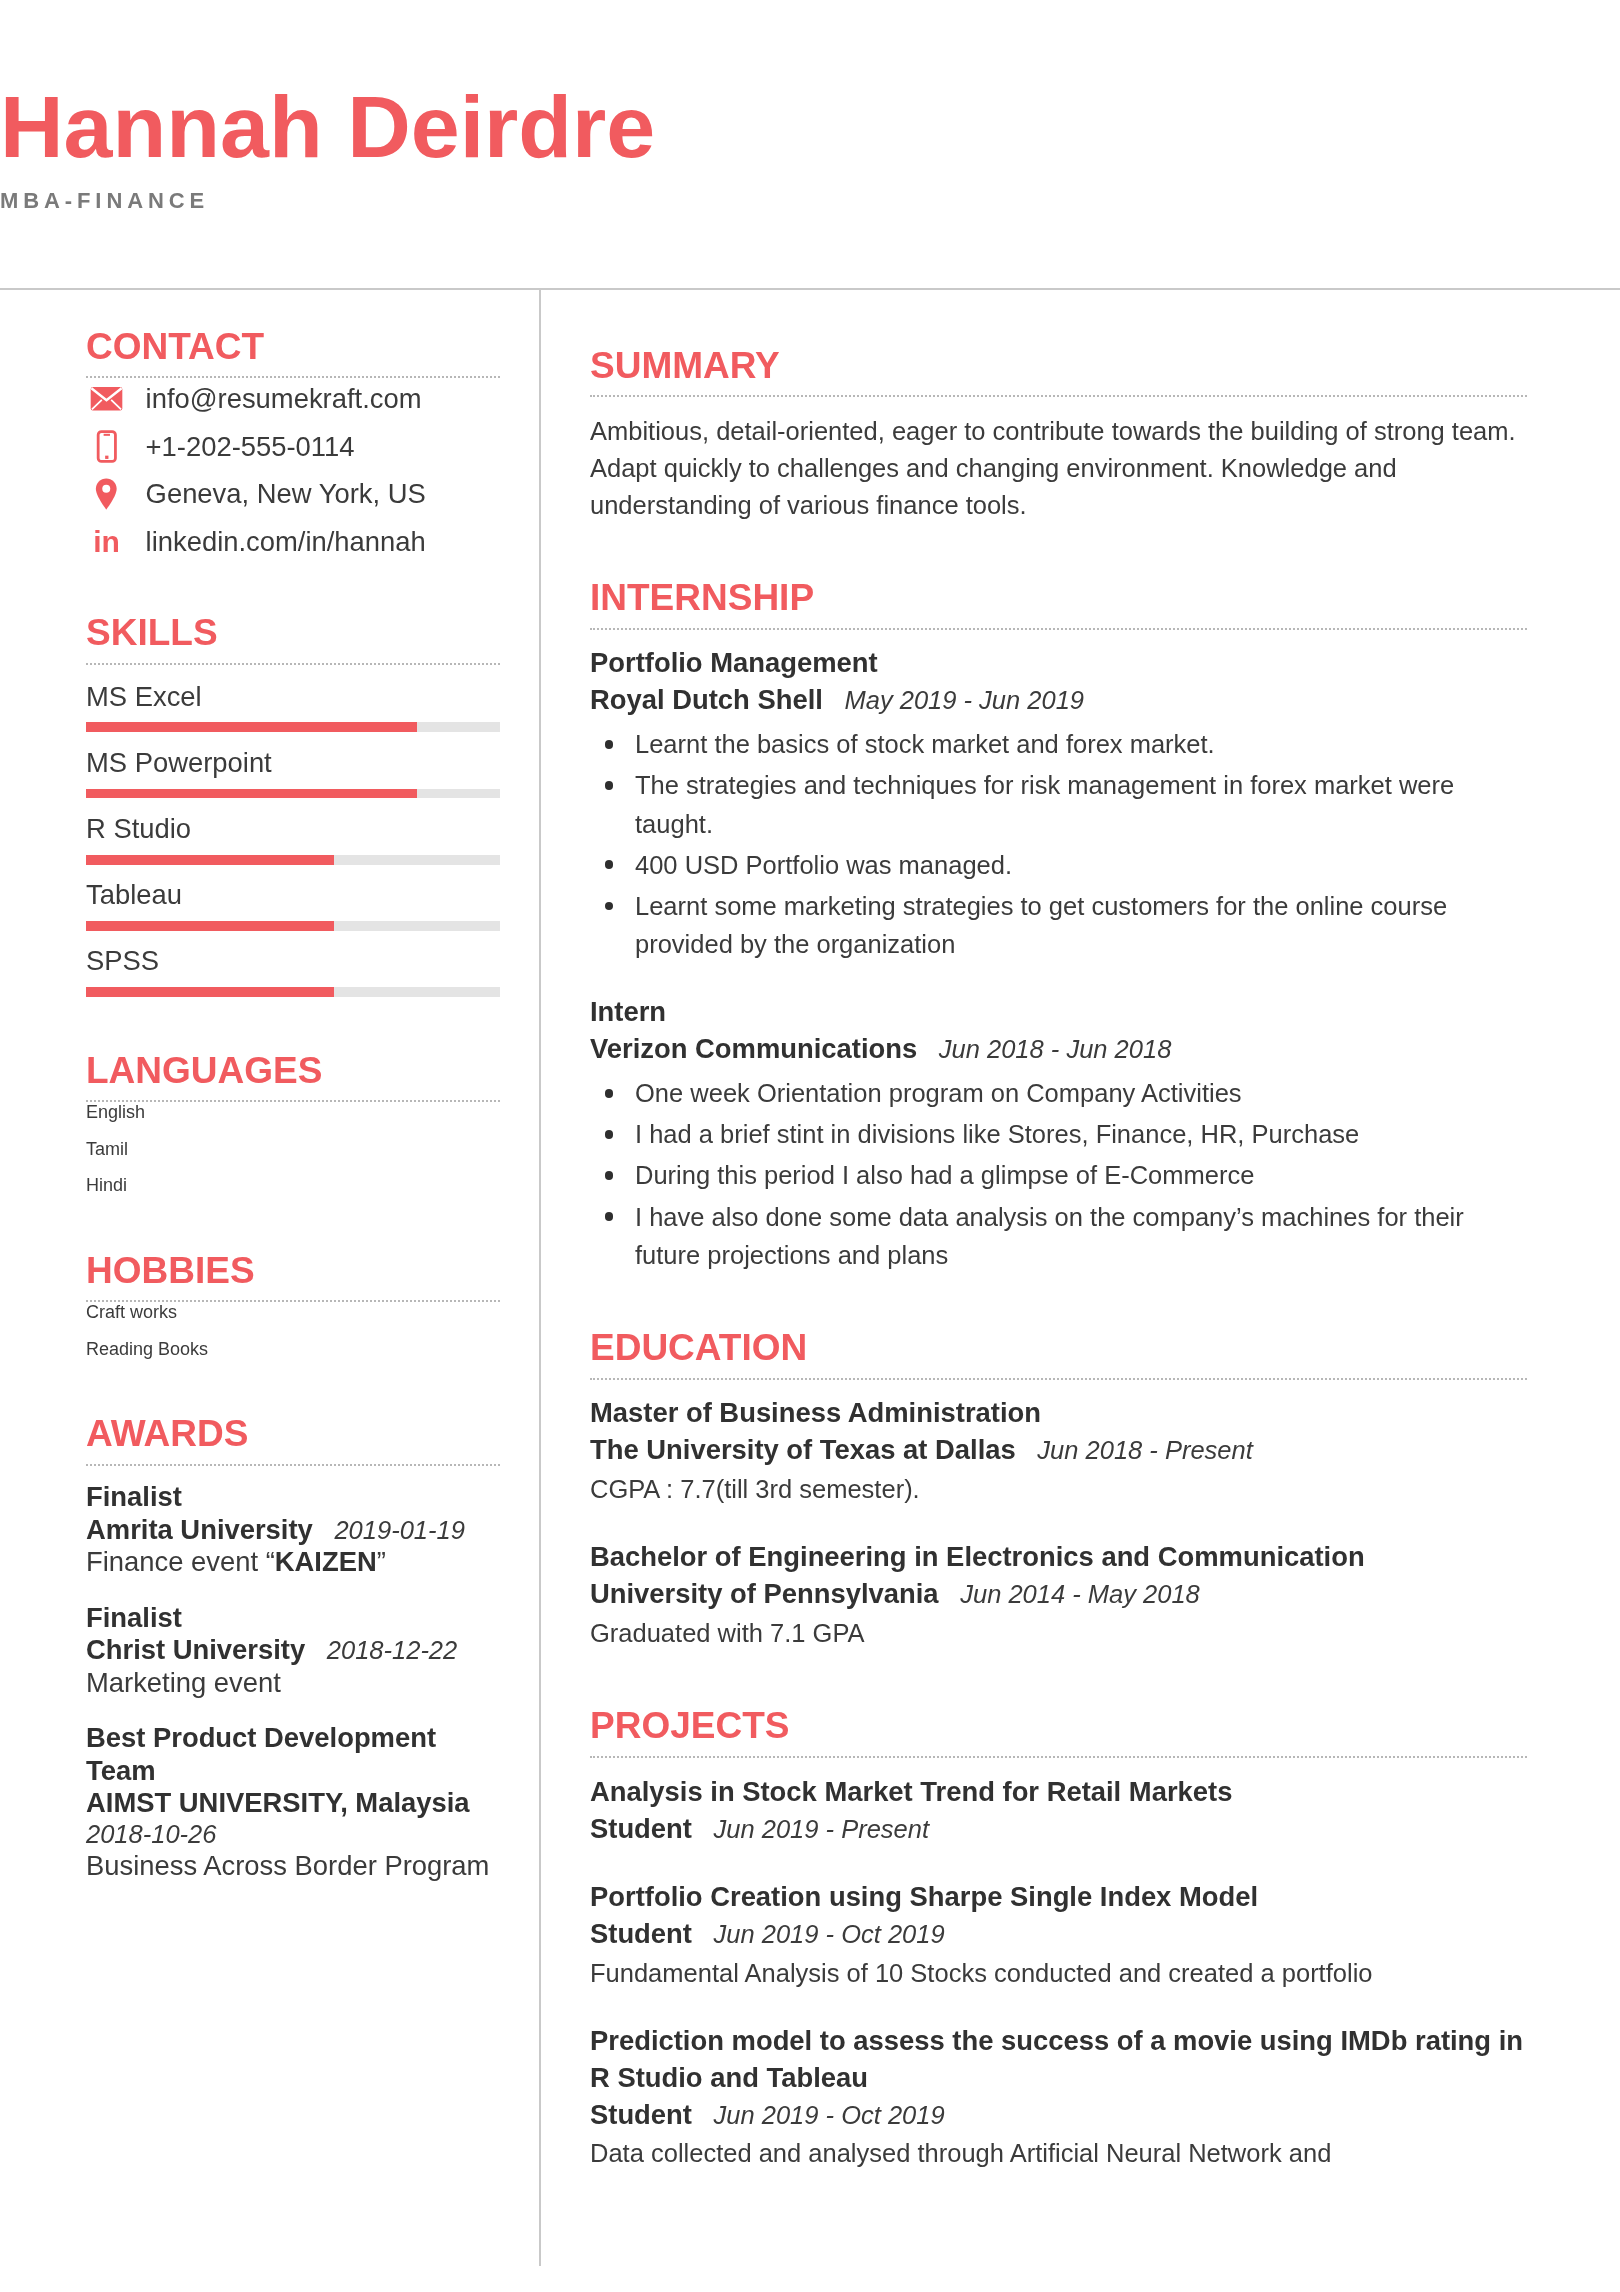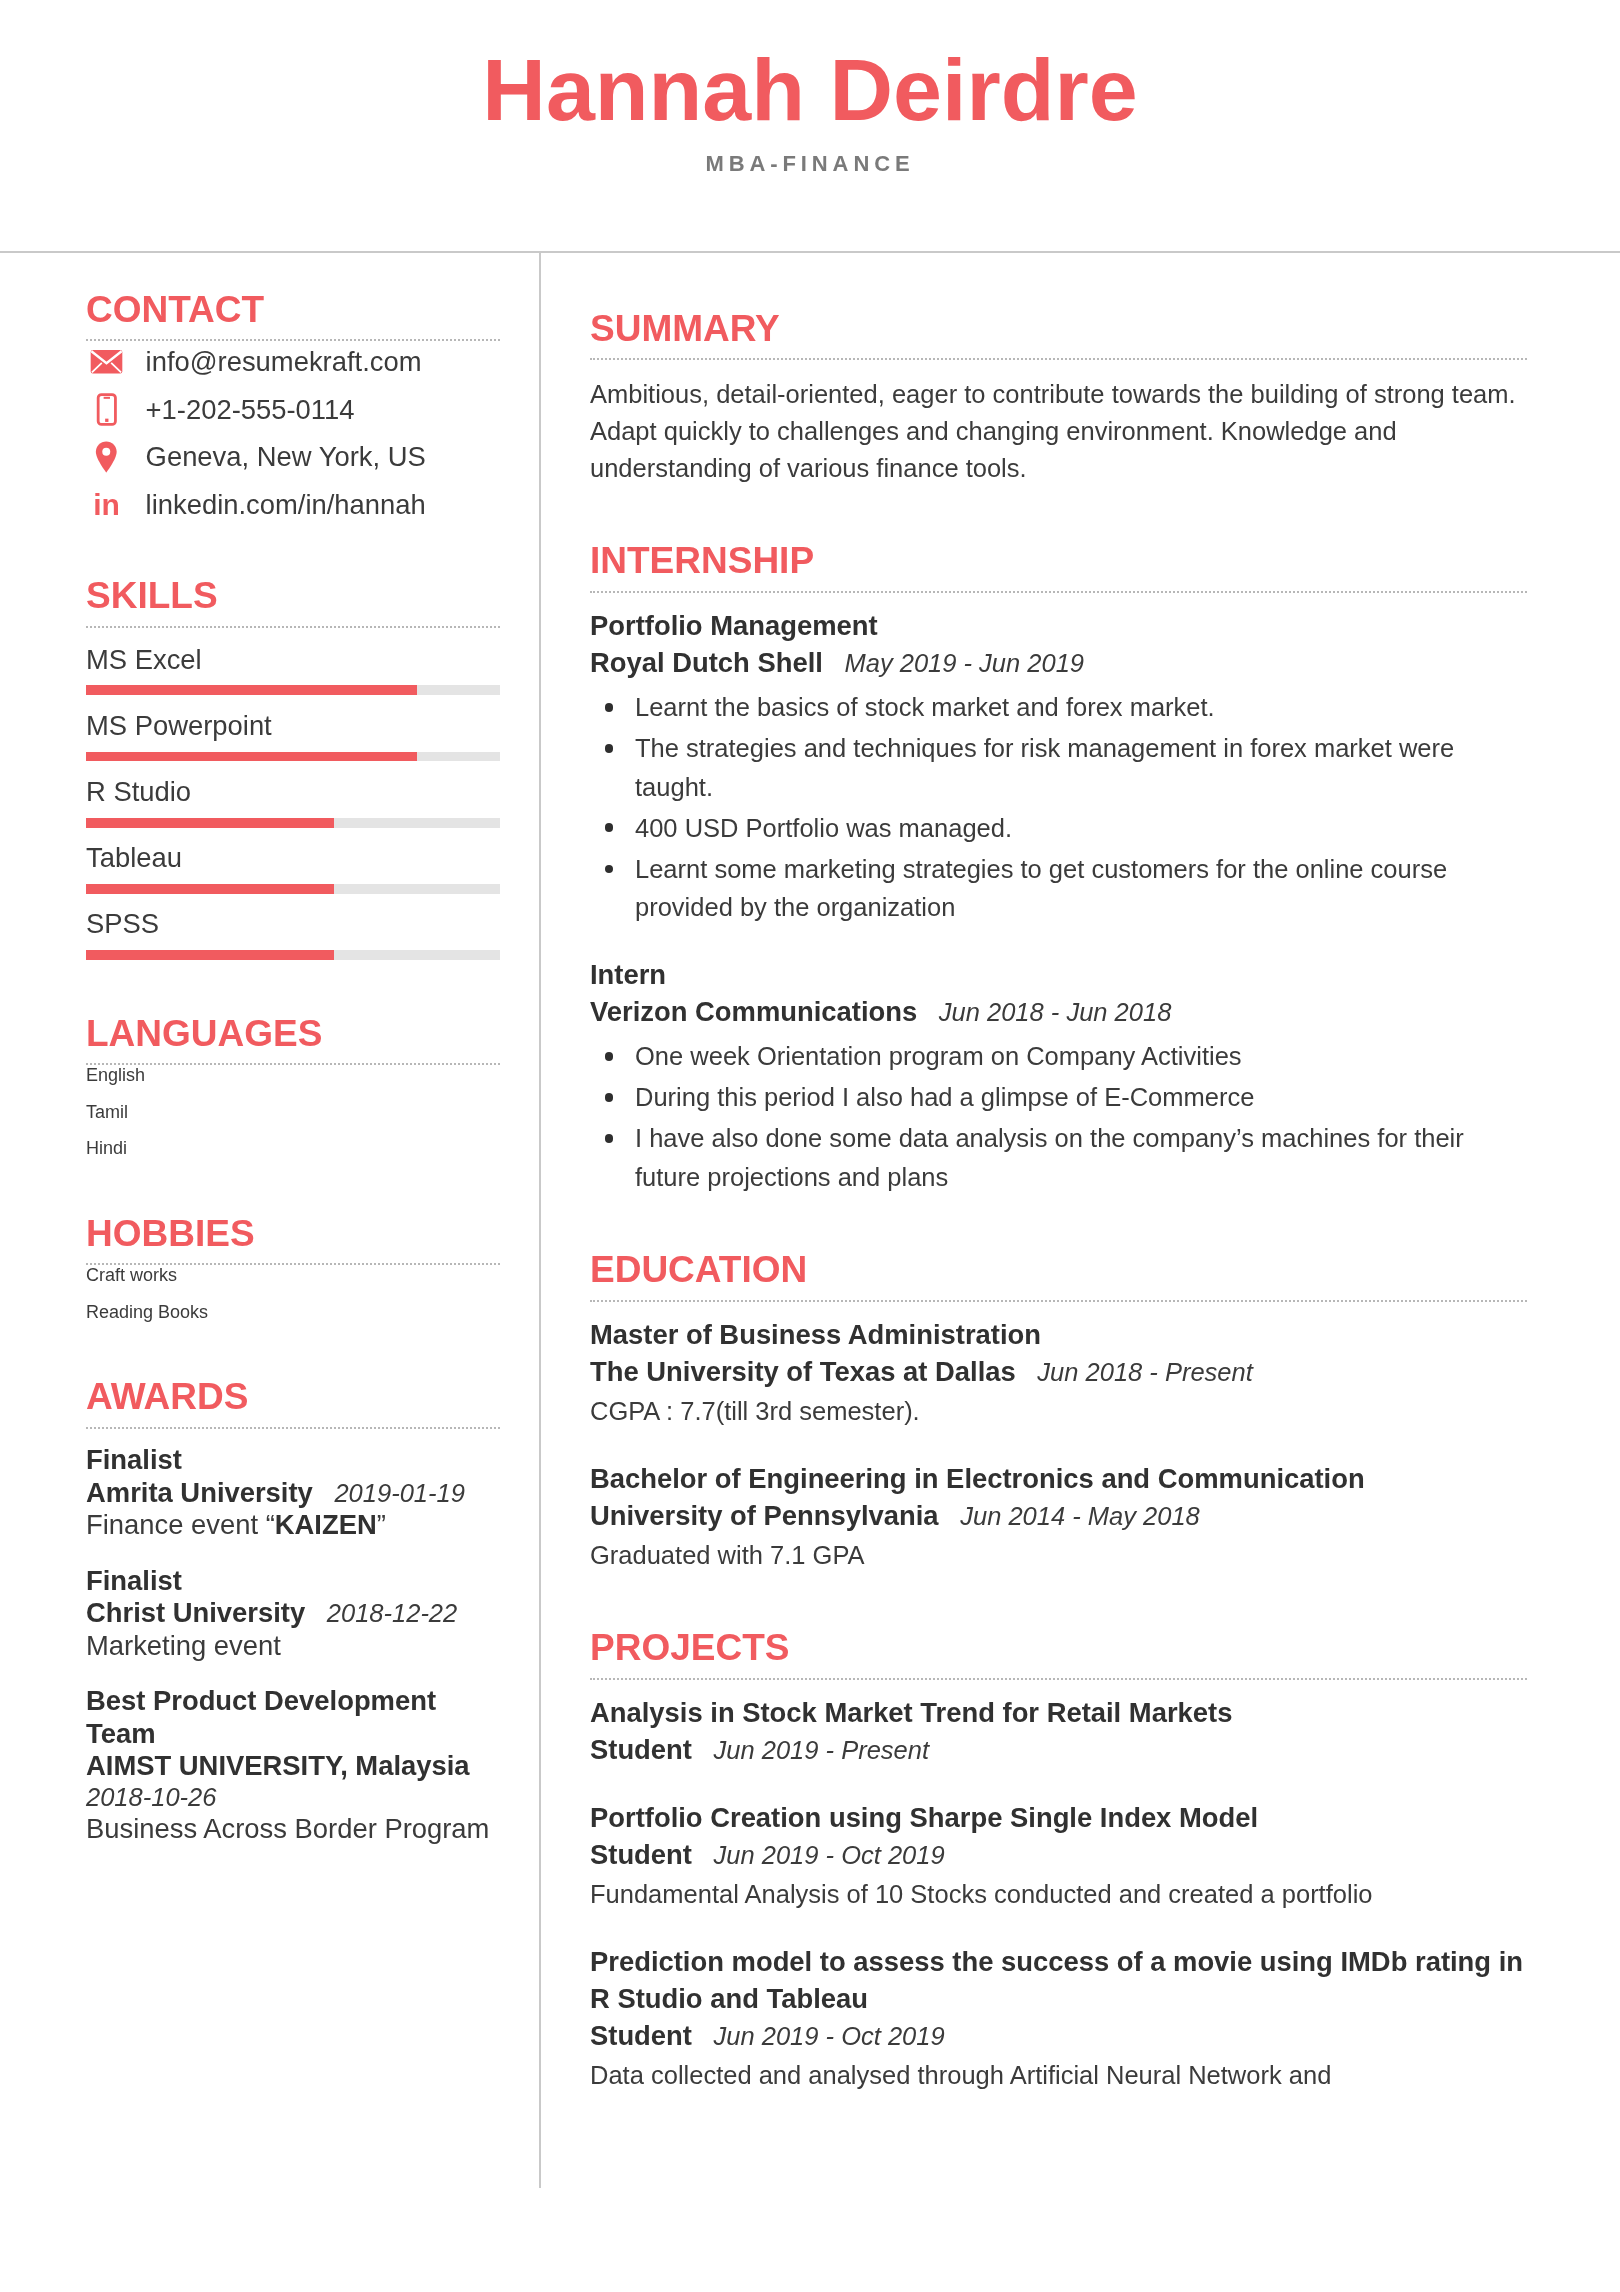--- a/index.html
+++ b/index.html
@@ -13,21 +13,21 @@
   }
   html,body{margin:0;padding:0;}
   body{
     width:1620px;height:2293px;
     background:#ffffff;
     font-family:"Liberation Sans",sans-serif;
     color:var(--text);
     overflow:hidden;
   }
   
-  .header{padding-top:42px;text-align:center;}
+  .header{padding-top:79px;text-align:left;}
   .name{font-size:88px;font-weight:700;color:var(--accent);margin:0;line-height:1.08;}
   .subtitle{margin-top:13.7px;font-size:22px;font-weight:700;letter-spacing:4.9px;color:var(--subtitle);}
   .top-rule{border:none;border-top:2px solid var(--line);margin:74px 0 0 0;}
   
   .columns{display:flex;align-items:stretch;}
   .col-left{flex:0 0 541px;width:541px;box-sizing:border-box;
     padding:38px 39px 39px 86px;border-right:2px solid var(--line);}
   .col-right{flex:1;box-sizing:border-box;padding:57px 93px 39px 49px;}
   section{margin-bottom:55px;}
   h2.section-heading{
@@ -220,20 +220,21 @@
                 <li>The strategies and techniques for risk management in forex market were taught.</li>
                 <li>400 USD Portfolio was managed.</li>
                 <li>Learnt some marketing strategies to get customers for the online course provided by the organization</li>
               </ul>
             </div>
             <div class="xp">
               <div class="xp-role">Intern</div>
               <div class="xp-line"><span class="bold">Verizon Communications</span><span class="date">Jun 2018 - Jun 2018</span></div>
               <ul class="bullets">
                 <li>One week Orientation program on Company Activities</li>
+                <li>I had a brief stint in divisions like Stores, Finance, HR, Purchase</li>
                 <li>During this period I also had a glimpse of E-Commerce</li>
                 <li>I have also done some data analysis on the company’s machines for their  future projections and  plans</li>
               </ul>
             </div>
           </div>
       </section>
 
       <section>
         <h2 class="section-heading">EDUCATION</h2>
         <div class="sec-body" id="education-list">

